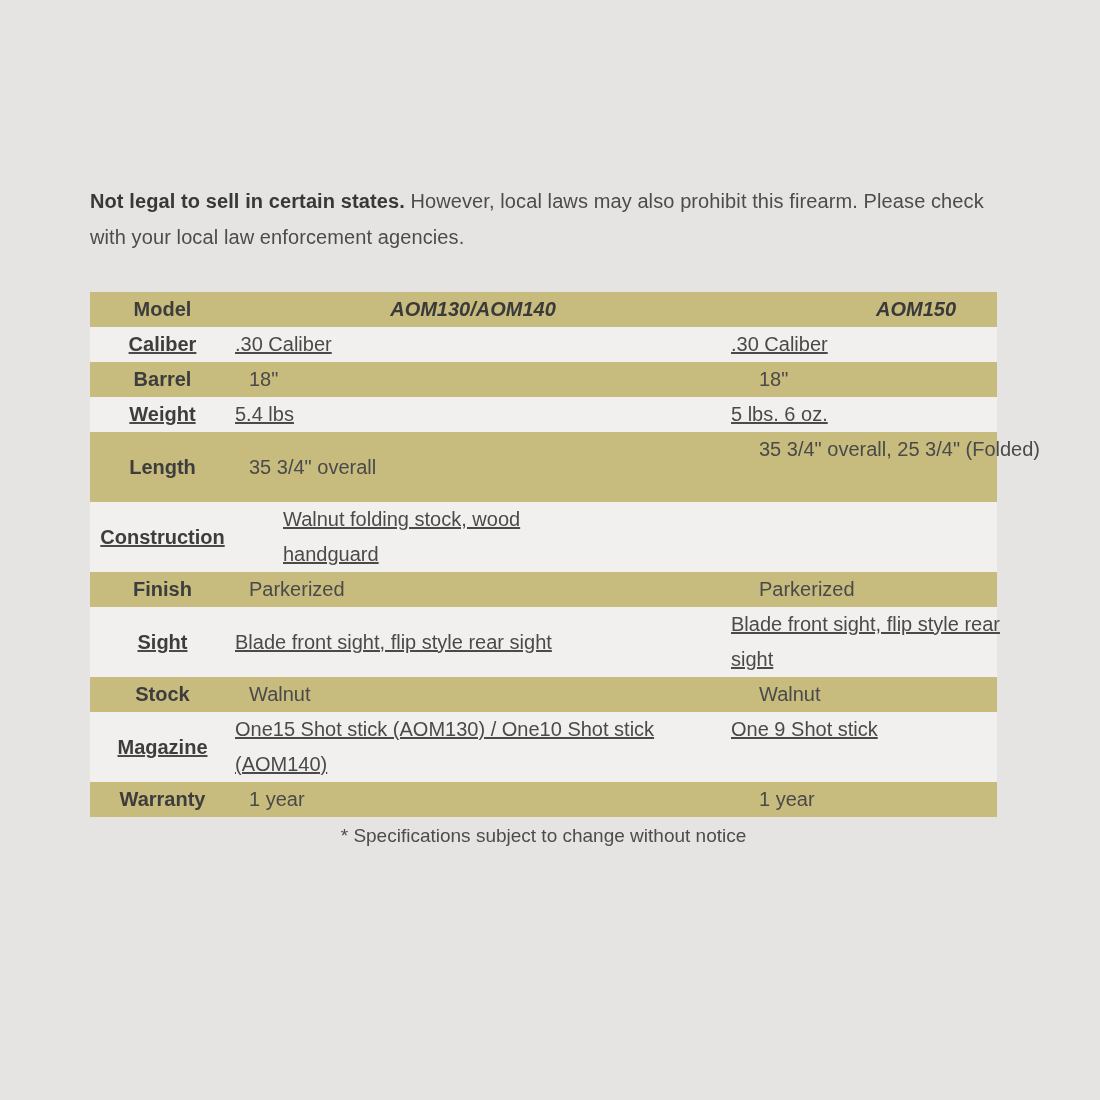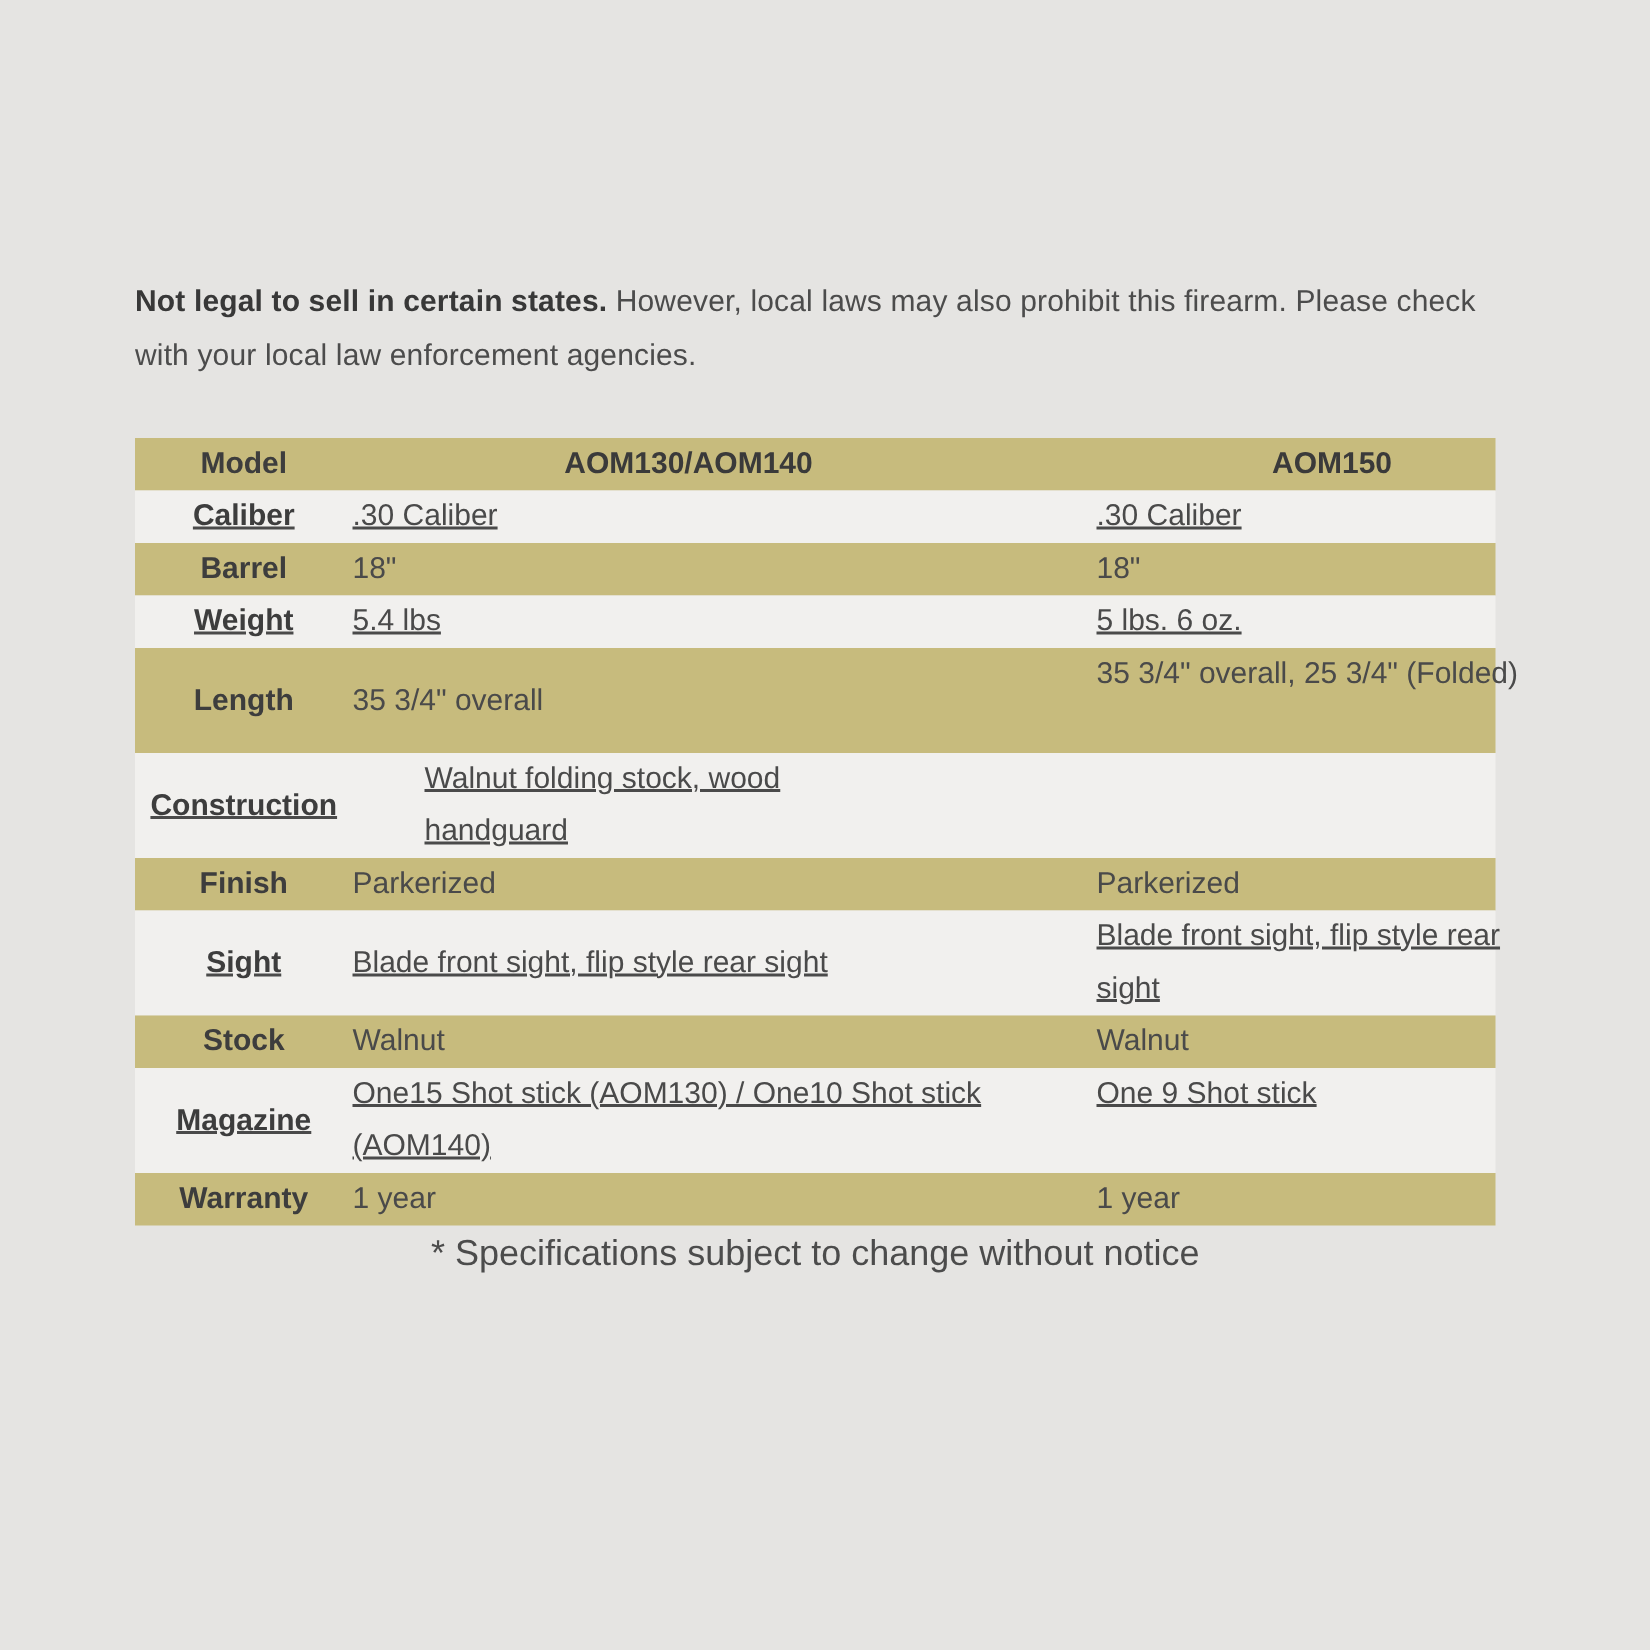--- a/index.html
+++ b/index.html
@@ -24,21 +24,21 @@
   }
   .notice b { color: #383838; }
   .spec-table {
     margin-top: 37px;
     width: 907px;
     font-size: 20px;
   }
   .row { display: flex; width: 907px; }
   .row.h35 { height: 35px; }
   .row.h70 { height: 70px; }
-  .row.tan { background: #c7bb7d; }
+  .row.tan { background: #c7bb7d; gap: 14px; }
   .row.light { background: #f1f0ee; text-decoration: underline; }
   .c1 {
     width: 145px; flex: 0 0 145px;
     display: flex; align-items: center; justify-content: center;
     font-weight: bold; color: #3d3d3d;
     white-space: nowrap;
     line-height: 35px;
   }
   .c2 {
     width: 448px; flex: 0 0 448px;
@@ -46,29 +46,29 @@
     line-height: 35px;
   }
   .c2 > span { max-width: 430px; }
   .c3 {
     width: 314px; flex: 0 0 314px;
     display: flex; 
     line-height: 35px;
     margin-left: 48px;
   }
   .c3 > span { max-width: 300px; }
-  .row.header-row .c2, .row.header-row .c3 { justify-content: center; }
+  .row.header-row .c2, .row.header-row .c3 { justify-content: center; font-style: italic; }
   .row.header-row .c2 > span, .row.header-row .c3 > span { max-width: none; }
   .row.header-row { font-weight: bold; color: #3a3a3a; }
   .cell-text { display: inline-block; }
   .footnote {
     margin-top: 4px;
     width: 907px;
     text-align: center;
-    font-size: 24px;
+    font-size: 19px;
     line-height: 30px;
     color: #4c4c4c;
   }
 </style>
 </head>
 <body>
 
 <div class="content">
 
   <div class="notice">

